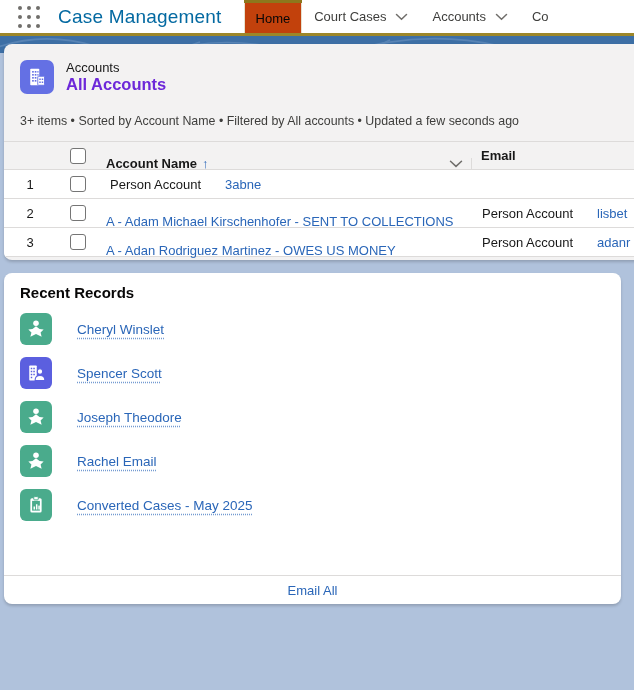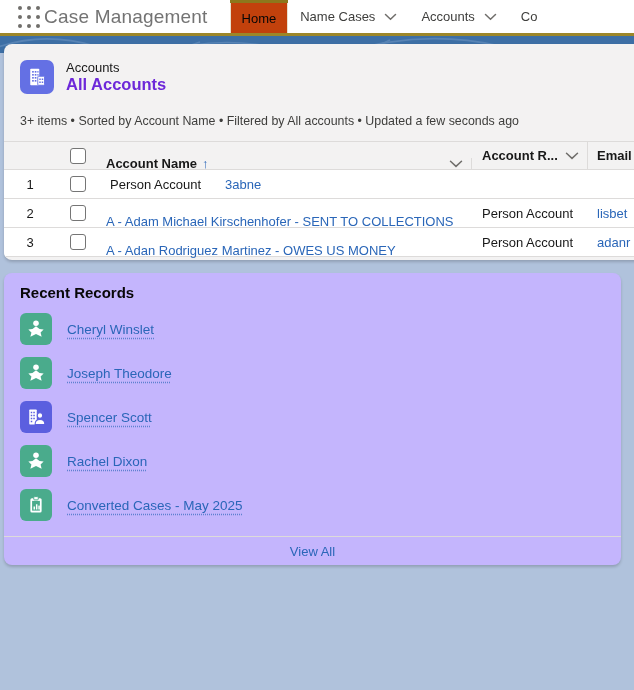--- a/index.html
+++ b/index.html
@@ -15,21 +15,21 @@
     position:absolute; top:0; left:0; width:634px; height:36px;
     background:#fff; border-bottom:3px solid #9d8729;
     display:flex; align-items:stretch; z-index:5;
   }
   .waffle {
     align-self:center; margin-left:18px; cursor:pointer;
     display:grid; grid-template-columns:repeat(3,4px); grid-auto-rows:4px; gap:5px;
   }
   .waffle i { width:4px; height:4px; border-radius:50%; background:#706e6b; }
   .app-title {
-    align-self:center; margin-left:4px; font-size:19px; color:#737373;
+    align-self:center; margin-left:18px; font-size:19px; color:#0369a1;
     white-space:nowrap; letter-spacing:.2px;
   }
   .tabs { display:flex; margin-left:22px; align-items:stretch; }
   .tab {
     display:flex; align-items:center; gap:9px; padding:0 12px;
     font-size:13px; color:#3e3e3c; white-space:nowrap; cursor:pointer;
   }
   .tab.active {
     background:#c2410c; border-top:3px solid #8c771c; color:#080707;
     box-shadow:inset 1px 0 #e7e1cf, inset -1px 0 #e7e1cf;
@@ -71,24 +71,24 @@
   .thead .spacer { flex:1; }
   .sort-arrow { color:#2a66b8; margin-left:5px; font-weight:bold; }
   .hd-chev { margin-right:8px; cursor:pointer; }
   .checkbox {
     width:16px; height:16px; border:1px solid #757575; border-radius:3px;
     background:#fff; cursor:pointer; display:inline-block;
   }
   .link { color:#2a66b8; text-decoration:none; cursor:pointer; }
   .trow .c-name.link, .trow .c-email.link { overflow:hidden; white-space:nowrap; }
   
-  .recent { top:273px; left:4px; width:617px; height:292px; background:#c4b5fd; }
+  .recent { top:273px; left:4px; width:617px; height:331px; background:#ffffff; }
   .rr-title { padding:11px 0 0 16px; font-size:15px; font-weight:bold; color:#080707; }
   .rr-list { position:absolute; top:34px; left:0; right:0; }
-  .rr-item { height:44px; display:flex; align-items:center; gap:15px; padding-left:16px; }
+  .rr-item { height:44px; display:flex; align-items:center; gap:25px; padding-left:16px; }
   .rr-icon {
     width:32px; height:32px; border-radius:6px; flex:none;
     display:flex; align-items:center; justify-content:center;
   }
   .bg-person { background:#4aab8c; }
   .bg-business { background:#5b5fdf; }
   .bg-report { background:#4aab8c; }
   .rr-link {
     font-size:13.5px; color:#2a66b8; cursor:pointer;
     text-decoration:underline dotted rgba(42,102,184,.65);
@@ -115,21 +115,21 @@
       <i></i>
       <i></i>
       <i></i>
   </div>
   <div class="app-title">Case Management</div>
   <nav class="tabs">
     <div class="tab active">
       <span>Home</span>
     </div>
     <div class="tab">
-      <span>Name Cases</span>
+      <span>Court Cases</span>
       <svg class="chev" width="13" height="8" viewBox="0 0 13 8">
           <path d="M1.5 1.5 L6.5 6.3 L11.5 1.5" fill="none" stroke="#706e6b" stroke-width="1.5" stroke-linecap="round"></path>
         </svg>
     </div>
     <div class="tab">
       <span>Accounts</span>
       <svg class="chev" width="13" height="8" viewBox="0 0 13 8">
           <path d="M1.5 1.5 L6.5 6.3 L11.5 1.5" fill="none" stroke="#706e6b" stroke-width="1.5" stroke-linecap="round"></path>
         </svg>
     </div>
@@ -192,27 +192,20 @@
         <span class="checkbox"></span>
       </div>
       <div class="c-name">
         <span>Account Name</span>
         <span class="sort-arrow">↑</span>
         <span class="spacer"></span>
         <svg class="hd-chev" width="14" height="8" viewBox="0 0 14 8">
             <path d="M1.5 1.2 L7 6.4 L12.5 1.2" fill="none" stroke="#706e6b" stroke-width="1.5" stroke-linecap="round"></path>
           </svg>
       </div>
-      <div class="c-rt">
-        <span>Account R...</span>
-        <span class="spacer"></span>
-        <svg class="hd-chev" width="14" height="8" viewBox="0 0 14 8">
-            <path d="M1.5 1.2 L7 6.4 L12.5 1.2" fill="none" stroke="#706e6b" stroke-width="1.5" stroke-linecap="round"></path>
-          </svg>
-      </div>
       <div class="c-email">
         <span>Email</span>
       </div>
     </div>
 
     <div class="trow">
       <div class="c-num">1</div>
       <div class="c-check">
           <span class="checkbox"></span>
         </div>
@@ -245,30 +238,20 @@
   <div class="rr-list">
 
     <div class="rr-item">
       <span class="rr-icon bg-person">
         <svg width="24" height="24" viewBox="0 0 32 32">
           <circle cx="16" cy="8.3" r="3.7" fill="#fff"></circle>
           <path d="M16 12.4 L20.7 16.1 L26.2 16.7 L22.1 20.5 L23.5 26.2 L16 22.5 L8.5 26.2 L9.9 20.5 L5.8 16.7 L11.3 16.1 Z" fill="#fff"></path>
         </svg>
       </span>
       <a class="rr-link">Cheryl Winslet</a>
-    </div>
-
-    <div class="rr-item">
-      <span class="rr-icon bg-person">
-        <svg width="24" height="24" viewBox="0 0 32 32">
-          <circle cx="16" cy="8.3" r="3.7" fill="#fff"></circle>
-          <path d="M16 12.4 L20.7 16.1 L26.2 16.7 L22.1 20.5 L23.5 26.2 L16 22.5 L8.5 26.2 L9.9 20.5 L5.8 16.7 L11.3 16.1 Z" fill="#fff"></path>
-        </svg>
-      </span>
-      <a class="rr-link">Joseph Theodore</a>
     </div>
 
     <div class="rr-item">
       <span class="rr-icon bg-business">
         <svg width="24" height="24" viewBox="0 0 32 32">
           <rect x="7" y="6" width="10" height="20" rx="1" fill="#fff"></rect>
           <g fill="#5b5fdf">
             <rect x="9" y="9" width="2" height="2"></rect>
               <rect x="12.4" y="9" width="2" height="2"></rect>
             <rect x="9" y="13" width="2" height="2"></rect>
@@ -284,36 +267,46 @@
       <a class="rr-link">Spencer Scott</a>
     </div>
 
     <div class="rr-item">
       <span class="rr-icon bg-person">
         <svg width="24" height="24" viewBox="0 0 32 32">
           <circle cx="16" cy="8.3" r="3.7" fill="#fff"></circle>
           <path d="M16 12.4 L20.7 16.1 L26.2 16.7 L22.1 20.5 L23.5 26.2 L16 22.5 L8.5 26.2 L9.9 20.5 L5.8 16.7 L11.3 16.1 Z" fill="#fff"></path>
         </svg>
       </span>
-      <a class="rr-link">Rachel Dixon</a>
+      <a class="rr-link">Joseph Theodore</a>
+    </div>
+
+    <div class="rr-item">
+      <span class="rr-icon bg-person">
+        <svg width="24" height="24" viewBox="0 0 32 32">
+          <circle cx="16" cy="8.3" r="3.7" fill="#fff"></circle>
+          <path d="M16 12.4 L20.7 16.1 L26.2 16.7 L22.1 20.5 L23.5 26.2 L16 22.5 L8.5 26.2 L9.9 20.5 L5.8 16.7 L11.3 16.1 Z" fill="#fff"></path>
+        </svg>
+      </span>
+      <a class="rr-link">Rachel Email</a>
     </div>
 
     <div class="rr-item">
       <span class="rr-icon bg-report">
         <svg width="24" height="24" viewBox="0 0 32 32">
           <rect x="8.5" y="7" width="15" height="19" rx="2" fill="#fff"></rect>
           <rect x="10.8" y="10.5" width="10.4" height="13" fill="#4aab8c"></rect>
           <rect x="13" y="4.8" width="6" height="4.4" rx="1.2" fill="#fff" stroke="#4aab8c" stroke-width="1.3"></rect>
           <g fill="#fff">
             <rect x="12.7" y="18" width="2" height="4"></rect>
             <rect x="15.9" y="15" width="2" height="7"></rect>
             <rect x="19.1" y="16.8" width="2" height="5.2"></rect>
           </g>
         </svg>
       </span>
       <a class="rr-link">Converted Cases - May 2025</a>
     </div>
 
   </div>
   <div class="rr-footer">
-    <a class="view-all">View All</a>
+    <a class="view-all">Email All</a>
   </div>
 </section>
 
 </body></html>

